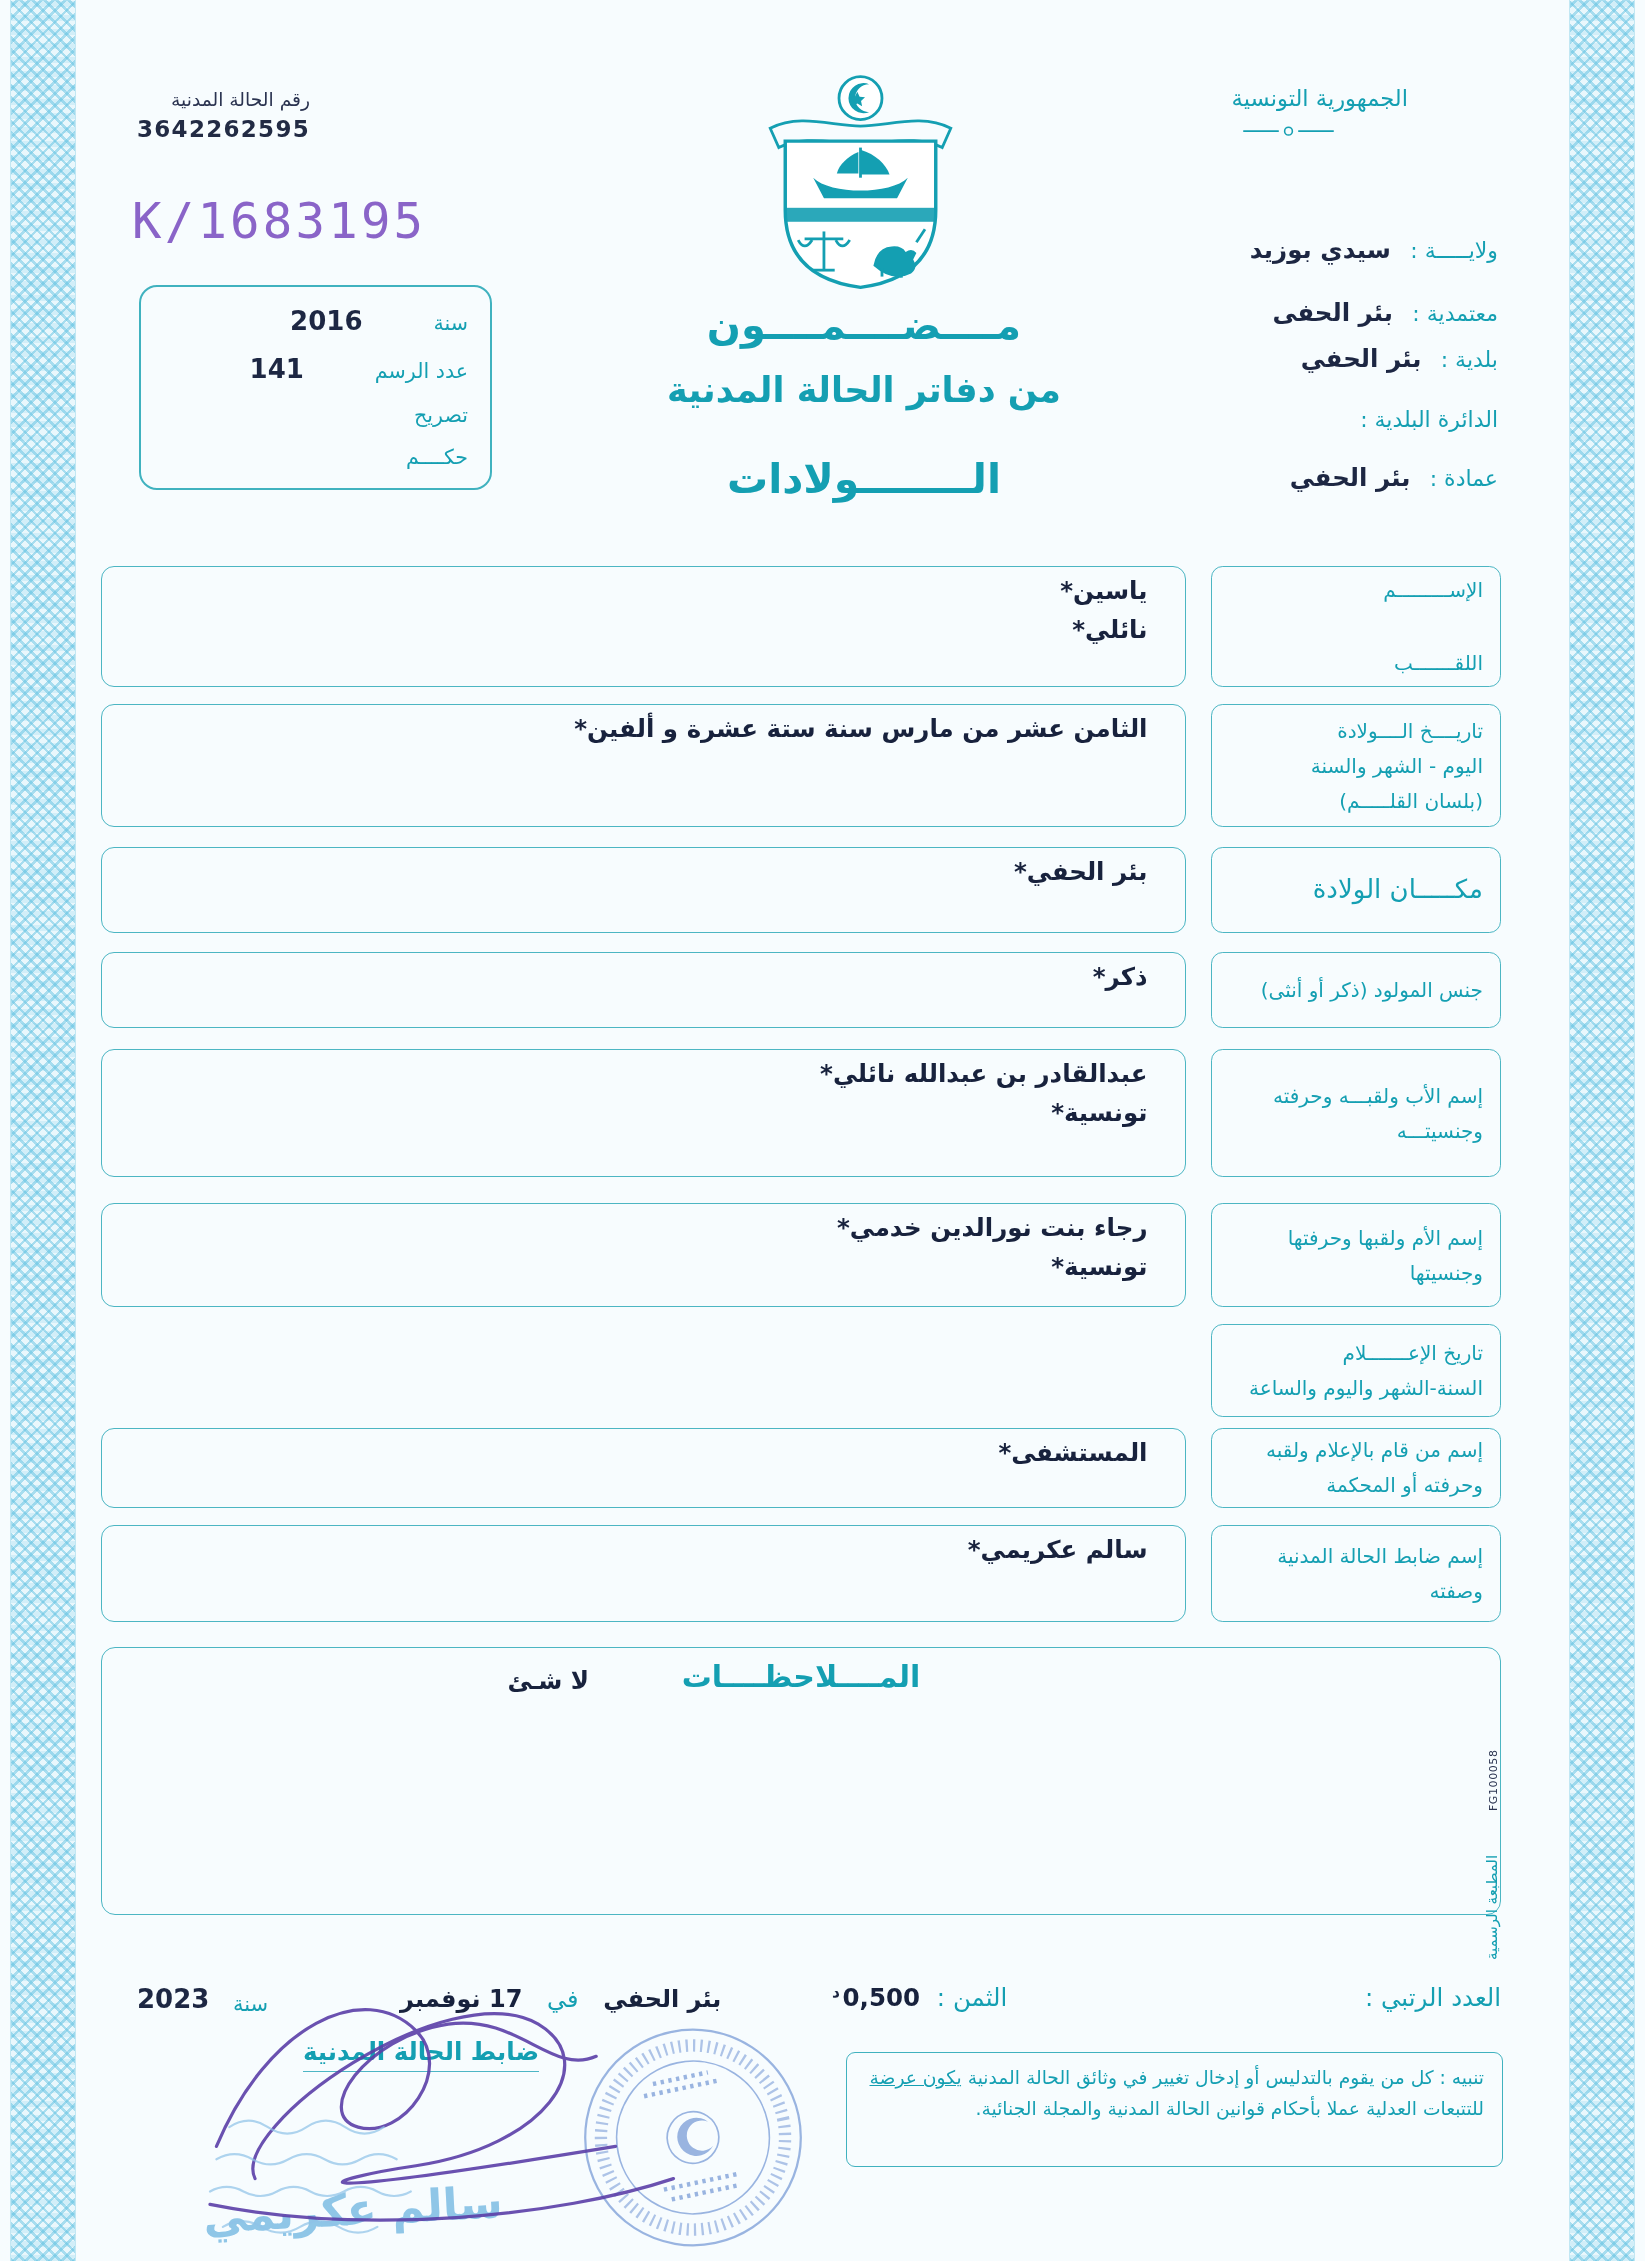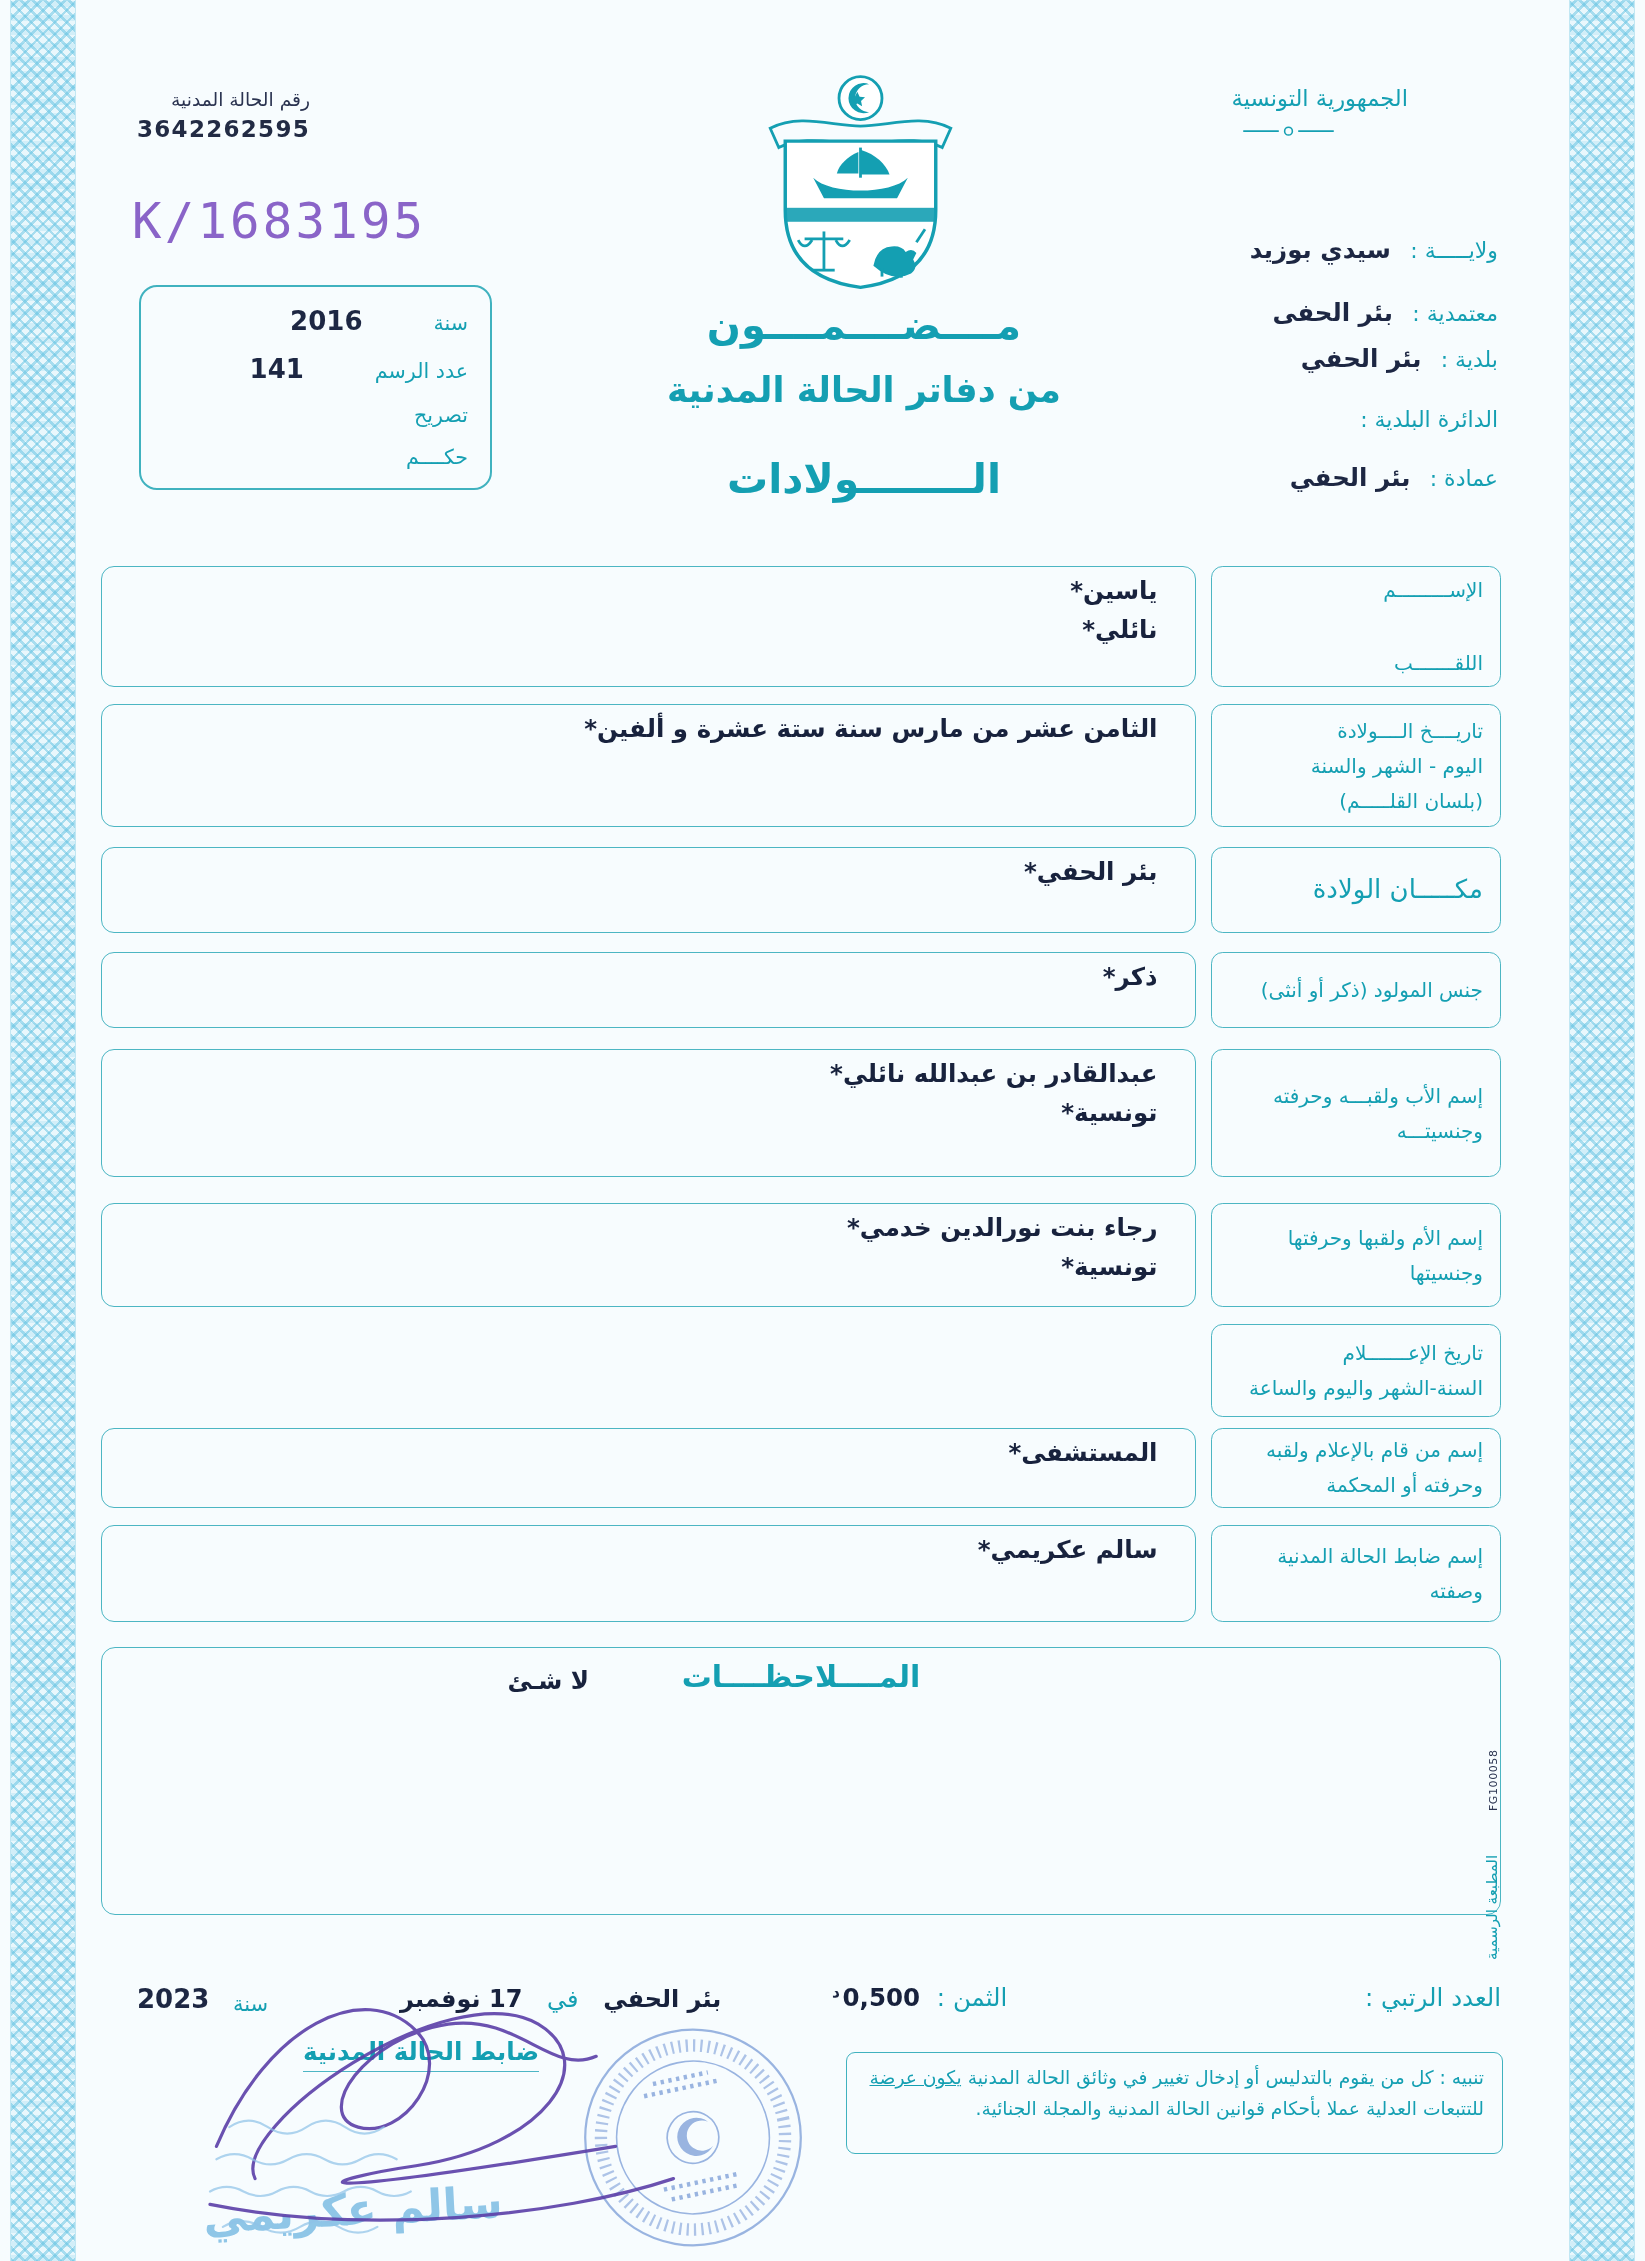--- a/index.html
+++ b/index.html
@@ -63,21 +63,21 @@
   .hline .hl { font-size: 22px; color: #149fb2; }
   .hline .hv { font-size: 24.5px; font-weight: bold; color: #1d2743; }
 
   
   #rows { position: absolute; left: 101px; top: 566px; width: 1400px; direction: rtl; }
   .frow { display: flex; gap: 15.5px; }
   .lbox {
     flex: 0 0 290px; border: 1.9px solid rgba(32,164,180,.8); border-radius: 11.6px;
     color: #149fb2; font-size: 20px; line-height: 1.3;
     display: flex; flex-direction: column; justify-content: center; gap: 9px;
-    padding: 10.3px 17px; text-align: right;
+    padding: 10.3px 17px; text-align: right; margin-left: 10px;
   }
   .lbox.spread { justify-content: space-between; }
   .lbox.big { font-size: 26px; }
   .vbox {
     flex: 1; border: 1.9px solid rgba(32,164,180,.8); border-radius: 13px;
     padding: 9px 37px 9px 17px; font-weight: bold; font-size: 24.5px; color: #18223d;
     display: flex; flex-direction: column; gap: 10.3px; text-align: right;
   }
   
   .notes {
@@ -95,21 +95,21 @@
   #price   { position: absolute; left: 832px; top: 1983px; direction: rtl; font-size: 24.5px; white-space: nowrap; }
   #price .cur { font-size: 15.5px; vertical-align: super; margin-inline-start: 2.6px; color: #1d2743; font-weight: bold; }
   #place-date { position: absolute; left: 400px; top: 1985px; direction: rtl; font-size: 24px; white-space: nowrap; }
   #year-label { position: absolute; left: 233px; top: 1992px; font-size: 21px; color: #149fb2; }
   #year-value { position: absolute; left: 137px; top: 1984px; font-size: 26px; font-weight: bold; color: #1d2743; }
   #officer-title {
     position: absolute; left: 303px; top: 2037px; color: #149fb2; font-weight: bold;
     font-size: 24.5px; padding-bottom: 5.2px; border-bottom: 1.9px solid rgba(20,159,178,.75); direction: rtl;
   }
   #notice {
-    position: absolute; left: 846px; top: 2052px; width: 657px; height: 102px;
+    position: absolute; left: 846px; top: 2052px; width: 657px; height: 115px;
     border: 1.9px solid rgba(32,164,180,.85); border-radius: 9px;
     padding: 10.3px 18px; direction: rtl; color: #149fb2; font-size: 18.7px;
     line-height: 1.62; text-align: right;
   }
   #notice .und { text-decoration: underline; }
   #printer-vert {
     position: absolute; left: 1483px; top: 1960px; transform: rotate(-90deg);
     transform-origin: 0 0; direction: rtl; color: #149fb2; font-size: 15px; white-space: nowrap;
   }
   #printer-vert .code { font-size: 11px; color: #2a3350; margin-inline-end: 39px; letter-spacing: 0.6px; }

